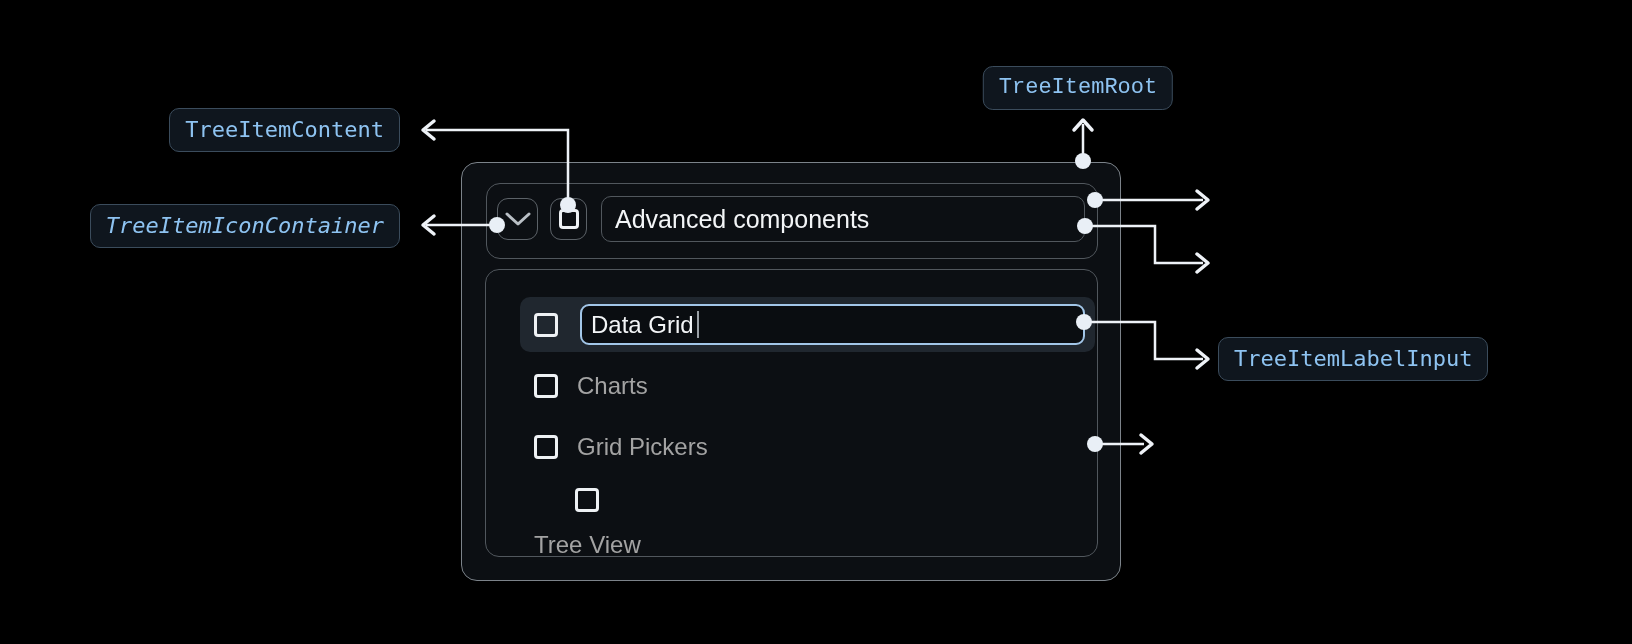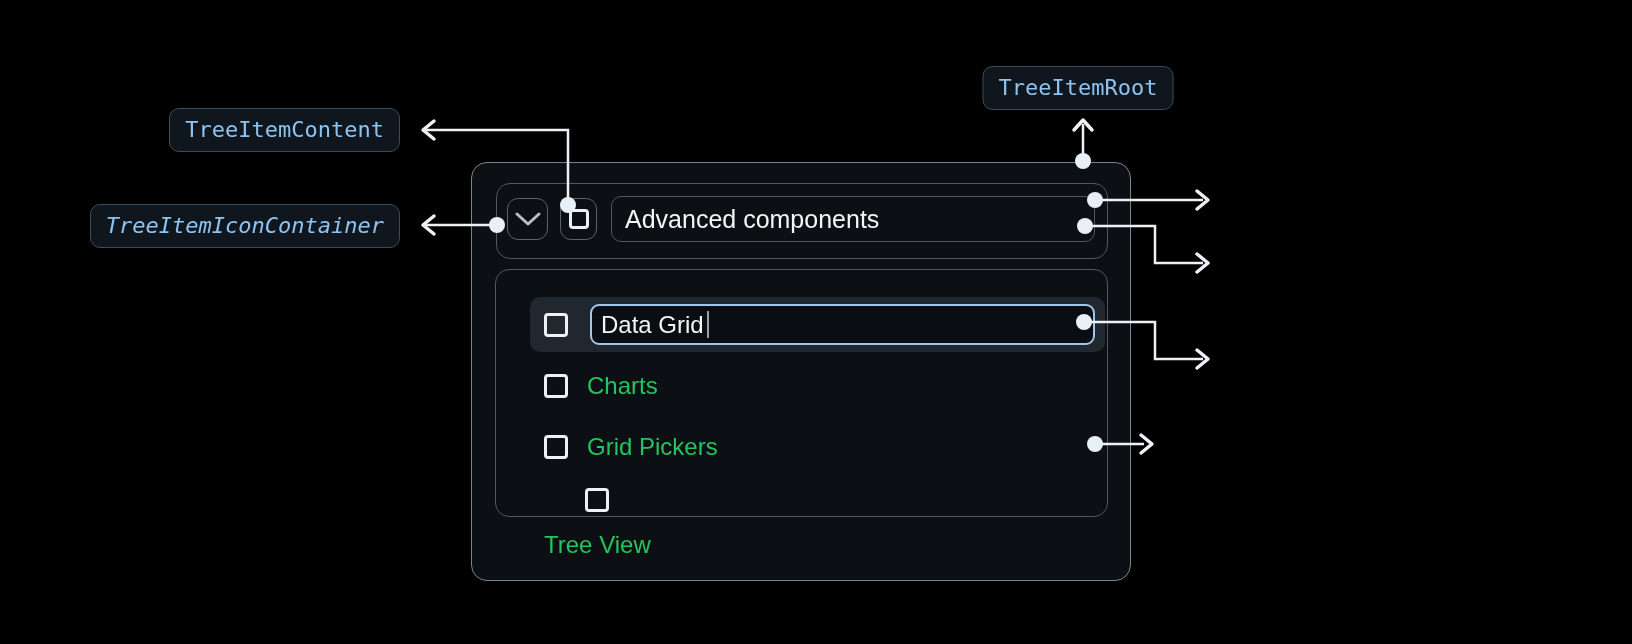--- a/index.html
+++ b/index.html
@@ -9,29 +9,29 @@
   }
   
   .badge{
     position:absolute;height:44px;line-height:42px;box-sizing:border-box;
     padding:0 15px;border:1.5px solid #3b4c5c;border-radius:10px;
     background:#0f161e;color:#8ec3f1;white-space:nowrap;
     font-family:"DejaVu Sans Mono","Liberation Mono",monospace;font-size:22px;
   }
   .badge-checkbox        {right:1232px;top:108px;}
   .badge-icon-container  {right:1232px;top:204px;font-style:italic;}
-  .badge-root            {left:1078px;top:66px;transform:translateX(-50%);}
+  .badge-root            {left:1078px;top:66px;transform:translateX(-50%);font-family:Liberation Mono, monospace;}
   .badge-content         {left:1218px;top:178px;}
   .badge-label           {left:1221px;top:242px;}
   .badge-label-input     {left:1218px;top:337px;}
   .badge-group-transition{left:1162px;top:421px;}
 
   
   .root-box{
-    position:absolute;left:471px;top:162px;width:660px;height:419px;
+    position:absolute;left:461px;top:162px;width:660px;height:419px;
     box-sizing:border-box;border:1.5px solid #7c838a;border-radius:16px;
     background:#0c0f13;
     padding-left:47px;
   }
   .content-box{
     position:absolute;left:24px;top:20px;width:612px;height:76px;
     box-sizing:border-box;border:1.5px solid #51575d;border-radius:14px;
   }
   .icon-btn{
     position:absolute;left:10px;top:14px;width:41px;height:42px;
@@ -47,58 +47,59 @@
     display:inline-block;width:20px;height:20px;box-sizing:border-box;
     border:3px solid #eef1f4;border-radius:4px;flex:none;
   }
   .label-box{
     position:absolute;left:114px;top:12px;width:484px;height:46px;
     box-sizing:border-box;border:1.5px solid #51575d;border-radius:10px;
     color:#f3f5f7;font-size:25px;line-height:44px;padding-left:13px;
     overflow:hidden;white-space:nowrap;
   }
   .group-box{
-    position:absolute;left:23px;top:106px;width:613px;height:248px;
+    position:absolute;left:23px;top:106px;width:613px;height:288px;
     box-sizing:border-box;border:1.5px solid #51575d;border-radius:14px;
   }
   .row-editing{
     position:absolute;left:34px;top:27px;width:575px;height:55px;
     background:#20272f;border-radius:10px;
   }
   .row-editing .check-square{position:absolute;left:14px;top:16px;width:24px;height:24px;}
   .label-input{
     position:absolute;left:60px;top:7px;width:505px;height:41px;
     box-sizing:border-box;border:2px solid #a2c6e8;border-radius:9px;
     background:#0a0d11;display:flex;align-items:center;padding-left:9px;
     color:#f3f5f7;font-size:24px;white-space:nowrap;
   }
   .caret{display:inline-block;width:2px;height:27px;background:#9aa0a6;margin-left:3px;}
   .row{
     position:absolute;left:48px;height:40px;display:flex;align-items:center;gap:19px;
-    color:#22c55e;font-size:24px;white-space:nowrap;
+    color:#a3a3a3;font-size:24px;white-space:nowrap;
   }
   .row .check-square{width:24px;height:24px;}
   .row-2{top:96px;}  
   .row-3{top:157px;} 
   .row-4{top:218px;flex-direction:column;} 
 
   
   .overlay{position:absolute;left:0;top:0;pointer-events:none;}
   .aline{stroke:#eef2f7;stroke-width:2.5;fill:none;}
   .ahead{stroke:#eef2f7;stroke-width:3.5;fill:none;stroke-linecap:round;stroke-linejoin:round;}
   .adot{fill:#e9eff6;}
 </style>
 </head>
 <body>
 
 <div class="canvas">
 
   <div class="badge badge-checkbox">TreeItemContent</div>
   <div class="badge badge-icon-container">TreeItemIconContainer</div>
   <div class="badge badge-root">TreeItemRoot</div>
+  <div class="badge badge-label-input">TreeItemLabelInput</div>
 
   <div class="root-box">
 
     <div class="content-box">
       <div class="icon-btn">
         <svg width="26" height="14" viewBox="0 0 26 14">
           <polyline points="2,2 13,12 24,2" fill="none" stroke="#b9bfc5" stroke-width="3" stroke-linecap="round" stroke-linejoin="round"></polyline>
         </svg>
       </div>
       <div class="check-btn">

